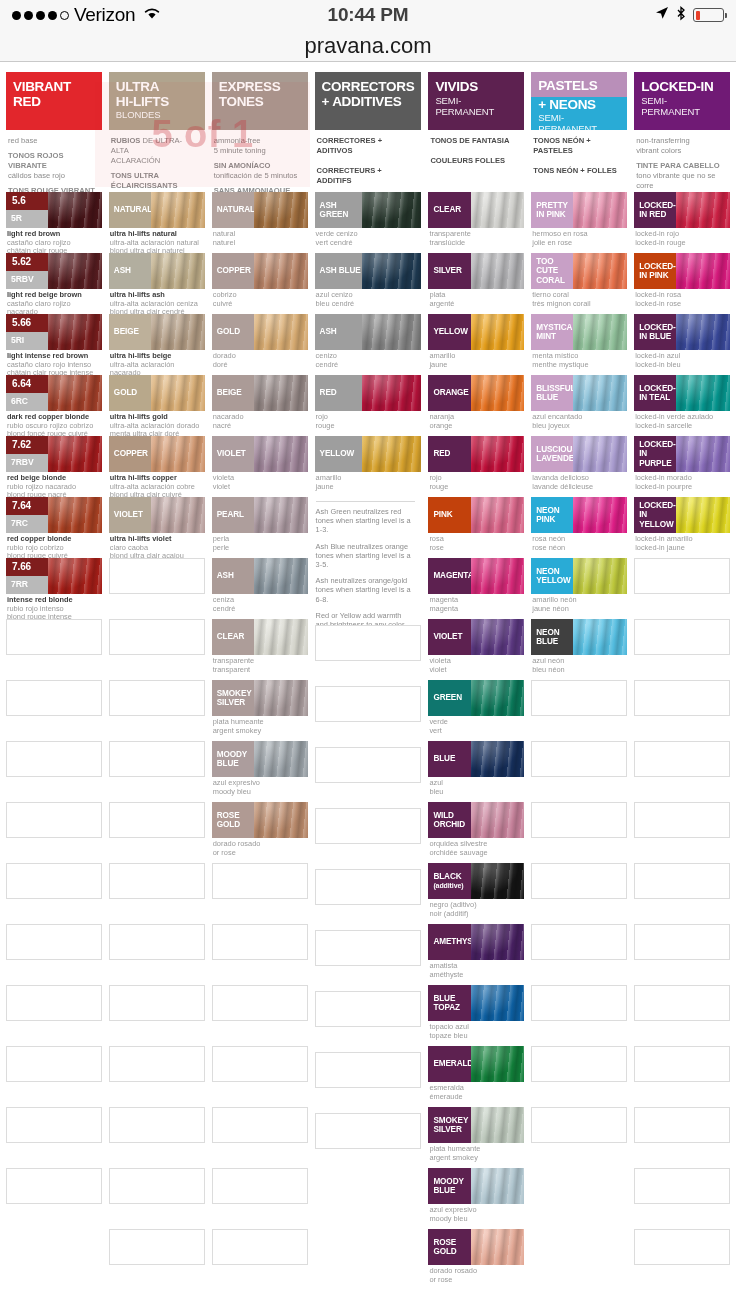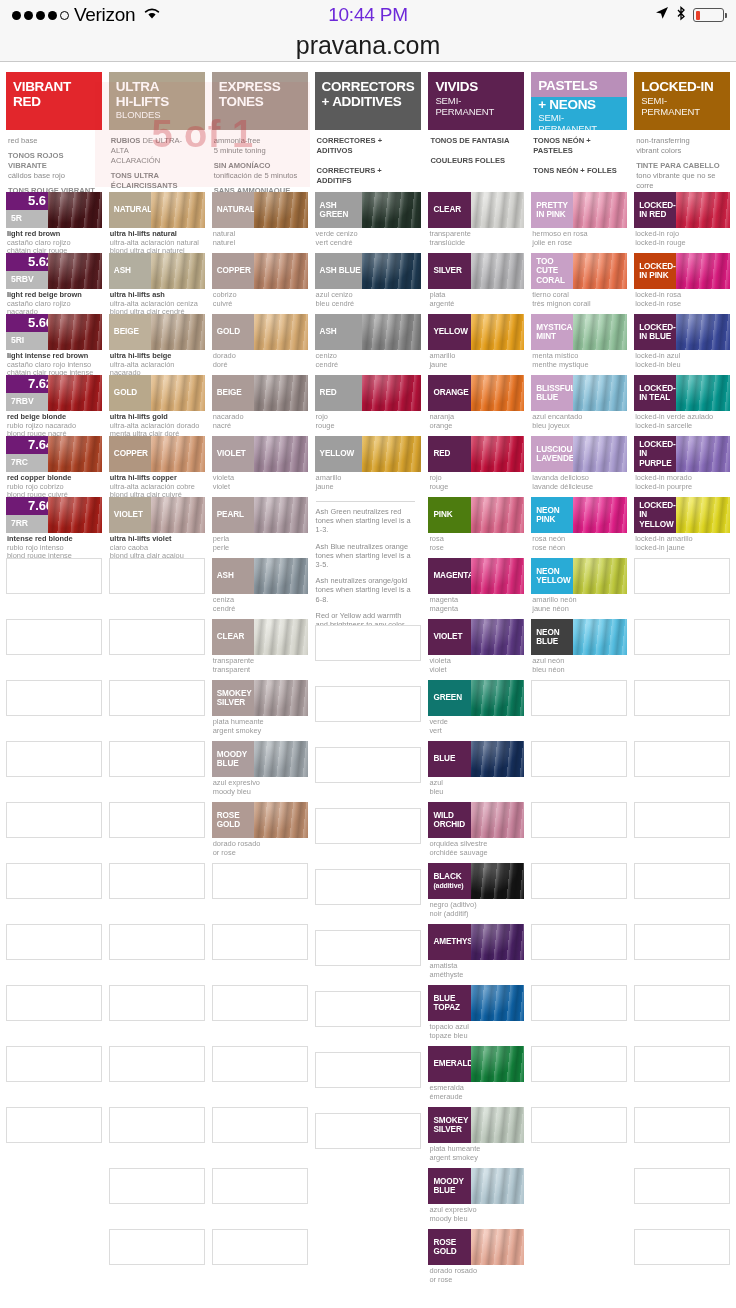--- a/index.html
+++ b/index.html
@@ -20,21 +20,21 @@
     position: relative;
   }
   .sb-left { display: flex; align-items: center; gap: 5px; }
   .dots { display: flex; align-items: center; gap: 3px; }
   .dot { width: 9px; height: 9px; border-radius: 50%; background: #000; }
   .dot.hollow { background: transparent; border: 1.4px solid #000; }
   .carrier { font-size: 19px; color: #000; letter-spacing: -0.3px; }
   .wifi { margin-left: 3px; }
   .sb-time {
     position: absolute; left: 0; right: 0; text-align: center;
-    font-size: 19px; font-weight: normal; color: #6d28d9; letter-spacing: -0.2px;
+    font-size: 19px; font-weight: bold; color: #404040; letter-spacing: -0.2px;
     pointer-events: none;
   }
   .sb-right {
     margin-left: auto; display: flex; align-items: center; gap: 7px;
   }
   .batt {
     width: 31px; height: 14px; border: 1.5px solid #555;
     border-radius: 3px; position: relative; display: flex; align-items: center;
     padding: 1.5px;
   }
@@ -43,21 +43,21 @@
     width: 2.5px; height: 5px; background: #555; border-radius: 0 1px 1px 0;
   }
   .batt-fill { height: 100%; background: #e8402a; border-radius: 1px; }
 
   
   .urlbar {
     height: 32px; width: 736px; background: #f7f7f7;
     display: flex; align-items: center; justify-content: center;
     border-bottom: 1px solid #c9c9c9;
   }
-  .url-text { font-size: 25px; color: #1c1c1c; }
+  .url-text { font-size: 22px; color: #1c1c1c; }
 
   
   .canvas {
     position: relative;
     width: 736px; height: 1246px;
     background: #fff;
     padding: 10px 6px 0 6px;
   }
   .watermark {
     position: absolute; left: 95px; top: 20px;
@@ -124,23 +124,23 @@
   .sw-hair { flex: 1; position: relative; overflow: hidden; }
   .sw-hair:before {
     content: ""; position: absolute; inset: 0;
     background-image:
       repeating-linear-gradient(96deg, rgba(255,255,255,0.22) 0px, rgba(255,255,255,0.0) 4px, rgba(0,0,0,0.16) 8px, rgba(255,255,255,0.0) 13px),
       radial-gradient(ellipse at 30% 10%, rgba(255,255,255,0.35), rgba(0,0,0,0.05) 60%);
   }
   
   .sw.codes .sw-label { width: 44%; padding: 0; }
   .code-top {
-    height: 50%; background: #701a75; color: #fff;
-    display: flex; align-items: center; padding-left: 22px;
-    font-size: 13px; font-weight: bold;
+    height: 50%; background: #7f1d1d; color: #fff;
+    display: flex; align-items: center; padding-left: 6px;
+    font-size: 10px; font-weight: bold;
   }
   .code-bot {
     height: 50%; background: #b9b9b9; color: #fff;
     display: flex; align-items: center; padding-left: 5px;
     font-size: 8.6px; font-weight: bold;
   }
   .cap {
     padding: 2px 4px 0 1px;
     font-size: 7.4px; line-height: 8.6px; color: #9a9a9a;
   }
@@ -250,20 +250,34 @@
           </div>
           <div class="cap">
             <span class="n">light intense red brown</span>
             <span class="s">castaño claro rojo intenso</span>
             <span class="s">châtain clair rouge intense</span>
           </div>
         </div>
         <div class="cell">
           <div class="sw codes">
             <div class="sw-label">
+              <div class="code-top">6.64</div>
+              <div class="code-bot">6Rc</div>
+            </div>
+            <div class="sw-hair" style="background:#a8412a"></div>
+          </div>
+          <div class="cap">
+            <span class="n">dark red copper blonde</span>
+            <span class="s">rubio oscuro rojizo cobrizo</span>
+            <span class="s">blond foncé rouge cuivré</span>
+          </div>
+        </div>
+        <div class="cell">
+          <div class="sw codes">
+            <div class="sw-label">
               <div class="code-top">7.62</div>
               <div class="code-bot">7Rbv</div>
             </div>
             <div class="sw-hair" style="background:#aa1b1d"></div>
           </div>
           <div class="cap">
             <span class="n">red beige blonde</span>
             <span class="s">rubio rojizo nacarado</span>
             <span class="s">blond rouge nacré</span>
           </div>
@@ -739,21 +753,21 @@
             <div class="sw-label" style="background:#5d2150">RED</div>
             <div class="sw-hair" style="background:#c8103c"></div>
           </div>
           <div class="cap">
             <span class="s">rojo</span>
             <span class="s">rouge</span>
           </div>
         </div>
         <div class="cell">
           <div class="sw">
-            <div class="sw-label" style="background:#4d7c0f">PINK</div>
+            <div class="sw-label" style="background:#c2410c">PINK</div>
             <div class="sw-hair" style="background:#e2698e"></div>
           </div>
           <div class="cap">
             <span class="s">rosa</span>
             <span class="s">rose</span>
           </div>
         </div>
         <div class="cell">
           <div class="sw">
             <div class="sw-label" style="background:#5d2150">MAGENTA</div>
@@ -990,21 +1004,21 @@
           <div class="box"></div>
         </div>
         <div class="cell empty">
           <div class="box"></div>
         </div>
         <div class="cell empty">
           <div class="box"></div>
         </div>
       </div>
       <div class="col">
-        <div class="head-block" style="background:#a16207">
+        <div class="head-block" style="background:#701a75">
           <div class="head-title">LOCKED-IN</div>
           <div class="head-sub">SEMI-PERMANENT</div>
         </div>
         <div class="head-desc greytxt">
           <span class="l">non-transferring</span>
           <span class="l">vibrant colors</span>
           <span class="gap"></span>
           <span class="b">TINTE PARA CABELLO</span>
           <span class="l">tono vibrante que no se corre</span>
           <span class="gap"></span>

